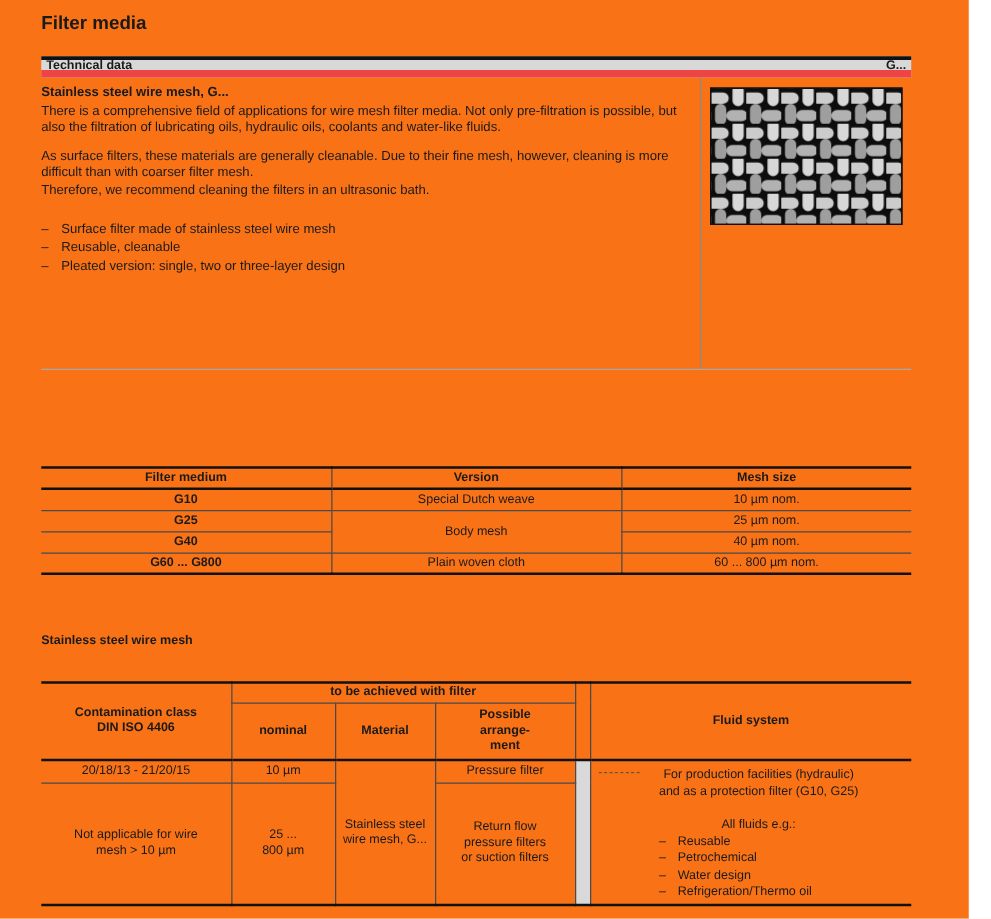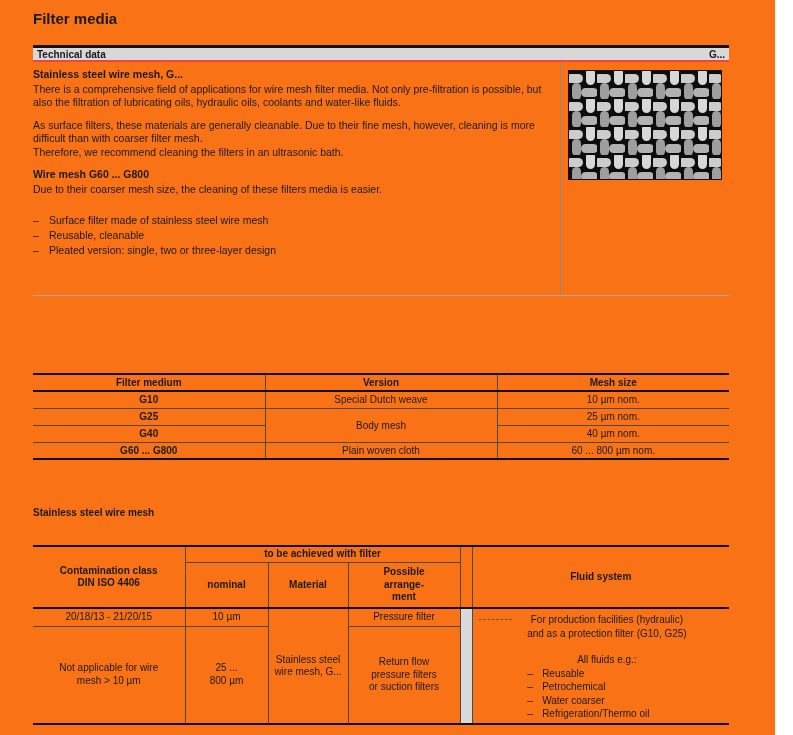--- a/index.html
+++ b/index.html
@@ -4,21 +4,21 @@
 <style>
   html,body { margin:0; padding:0; background:#fff; }
   .page {
     position:relative; width:775px; height:735px; background:#f97316;
     font-family:"Liberation Sans", sans-serif; color:#1a1a1a; overflow:hidden;
   }
   .page-title { position:absolute; left:33px; top:10px; font-size:15px; font-weight:bold; }
 
   .tech-bar {
     position:absolute; left:33px; top:45px; width:696px; height:17px;
-    background:#d8d8d8; border-top:3px solid #111; border-bottom:2px solid #ef4444;
+    background:#d8d8d8; border-top:3px solid #111; border-bottom:6px solid #ef4444;
     display:flex; align-items:center; justify-content:space-between;
     padding:0 4px; box-sizing:border-box; font-size:10px; font-weight:bold;
   }
 
   .content-left { position:absolute; left:33px; top:68px; width:515px; font-size:10.5px; line-height:13.5px; }
   .content-left h3 { margin:0 0 1px 0; font-size:10.5px; }
   .content-left .sec { margin-bottom:9px; }
   .content-left .sec + .sec { margin-top:7px; }
   .content-left p { margin:0; white-space:pre-line; }
   .bullets { margin-top:17px; }
@@ -75,24 +75,20 @@
 
   <div class="content-left">
     <div class="sec">
       <h3>Stainless steel wire mesh, G...</h3>
       <p>There is a comprehensive field of applications for wire mesh filter media. Not only pre-filtration is possible, but also the filtration of lubricating oils, hydraulic oils, coolants and water-like fluids.</p>
     </div>
     <div class="sec">
       <p>As surface filters, these materials are generally cleanable. Due to their fine mesh, however, cleaning is more difficult than with coarser filter mesh.
 Therefore, we recommend cleaning the filters in an ultrasonic bath.</p>
     </div>
-    <div class="sec">
-      <h3>Wire mesh G60 ... G800</h3>
-      <p>Due to their coarser mesh size, the cleaning of these filters media is easier.</p>
-    </div>
     <div class="bullets">
       <div class="bullet">
         <span class="mk">–</span>
         <span>Surface filter made of stainless steel wire mesh</span>
       </div>
       <div class="bullet">
         <span class="mk">–</span>
         <span>Reusable, cleanable</span>
       </div>
       <div class="bullet">
@@ -199,21 +195,21 @@
               <div class="fluid-item">
                 <span class="mk">–</span>
                 <span>Reusable</span>
               </div>
               <div class="fluid-item">
                 <span class="mk">–</span>
                 <span>Petrochemical</span>
               </div>
               <div class="fluid-item">
                 <span class="mk">–</span>
-                <span>Water coarser</span>
+                <span>Water design</span>
               </div>
               <div class="fluid-item">
                 <span class="mk">–</span>
                 <span>Refrigeration/Thermo oil</span>
               </div>
             </div>
           </div>
         </td>
       </tr>
       <tr style="height:98px">

